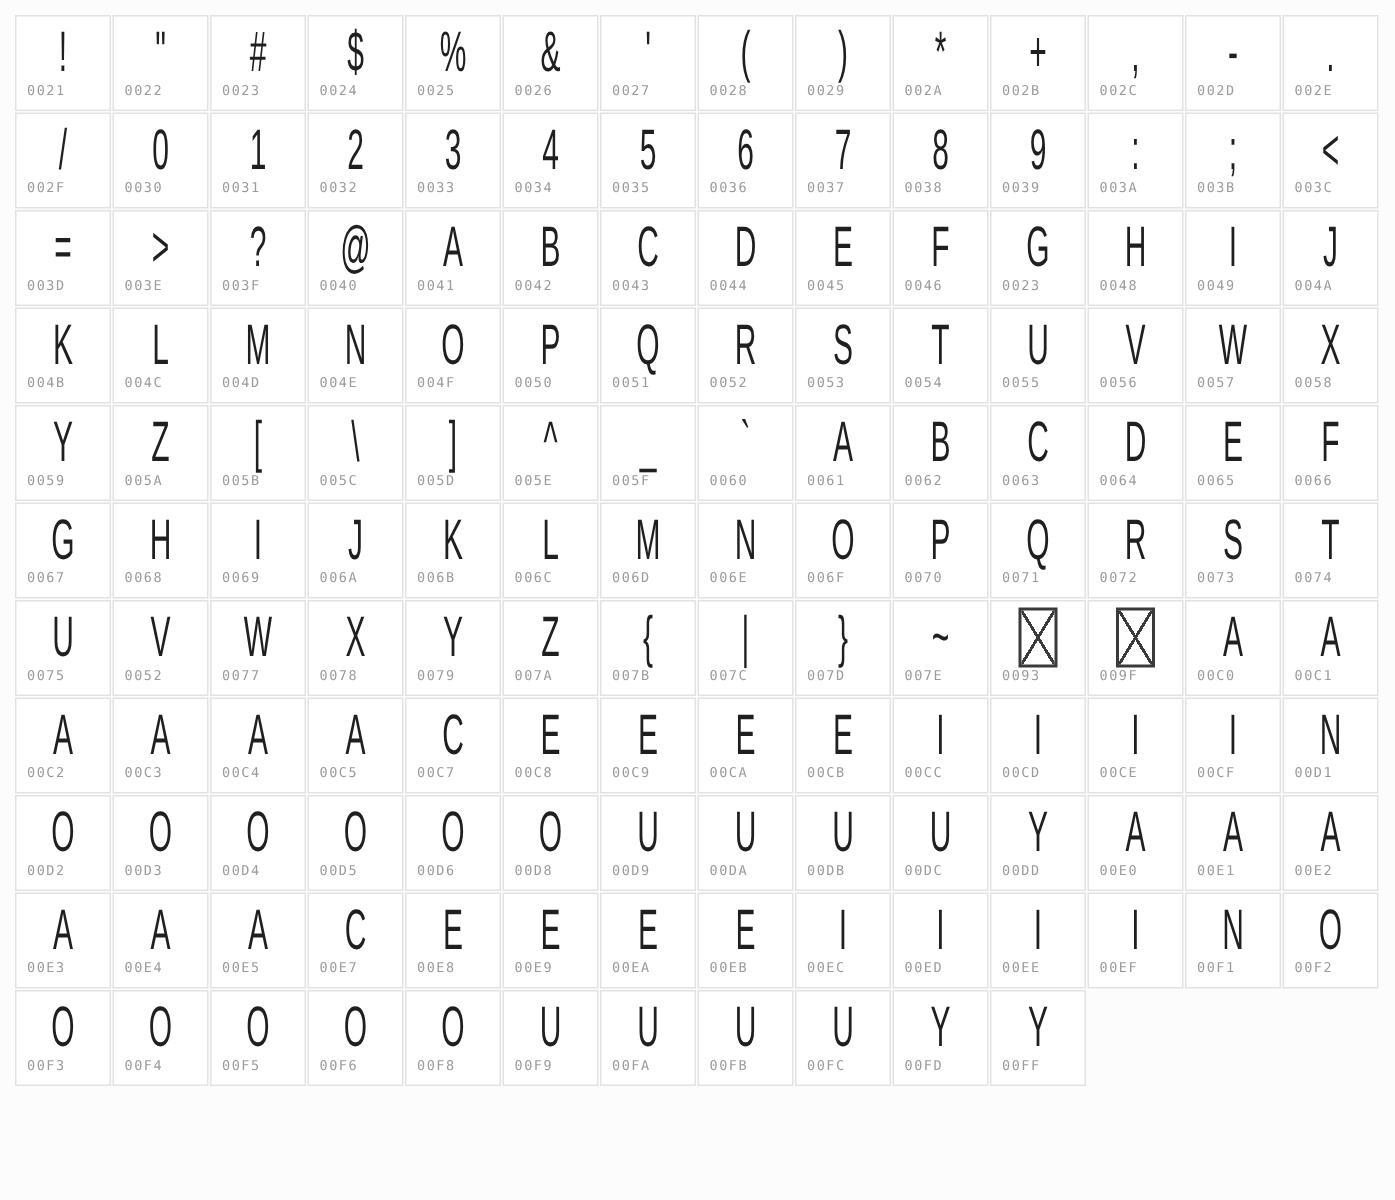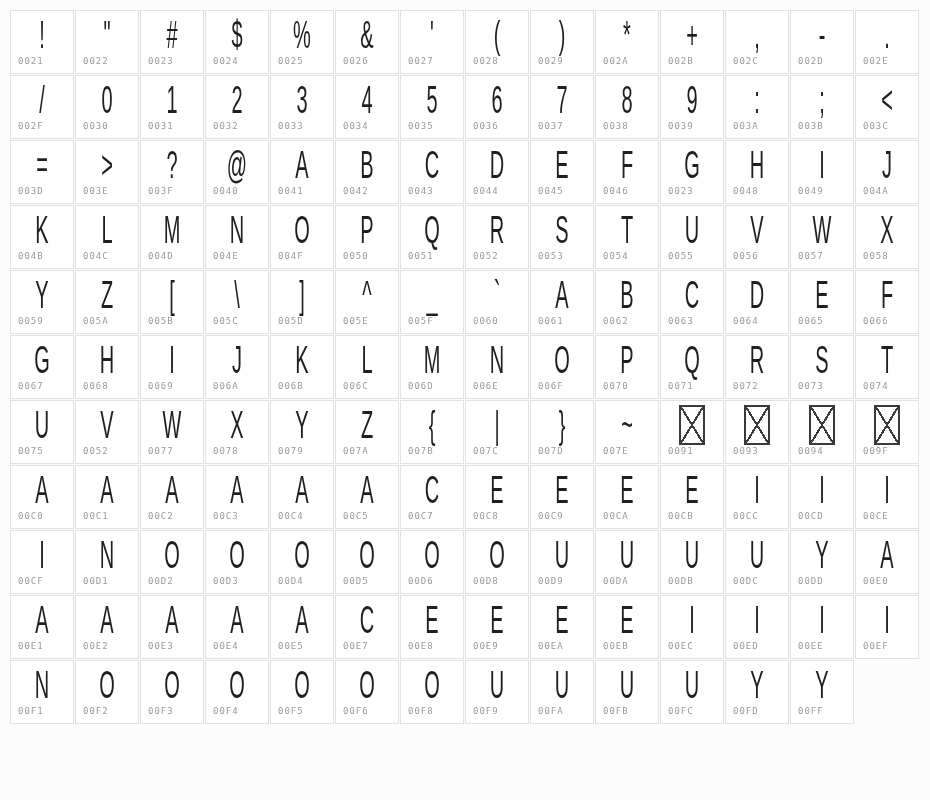--- a/index.html
+++ b/index.html
@@ -427,29 +427,21 @@
     <div class="cell">
     <div class="glyph">}</div>
     <div class="code">007D</div>
   </div>
     <div class="cell">
     <div class="glyph">~</div>
     <div class="code">007E</div>
   </div>
     <div class="cell">
     <div class="glyph" style="transform: none;"><div class="notdefbox"></div></div>
-    <div class="code">0091</div>
-  </div>
-    <div class="cell">
-    <div class="glyph" style="transform: none;"><div class="notdefbox"></div></div>
     <div class="code">0093</div>
-  </div>
-    <div class="cell">
-    <div class="glyph" style="transform: none;"><div class="notdefbox"></div></div>
-    <div class="code">0094</div>
   </div>
     <div class="cell">
     <div class="glyph" style="transform: none;"><div class="notdefbox"></div></div>
     <div class="code">009F</div>
   </div>
     <div class="cell">
     <div class="glyph">A</div>
     <div class="code">00C0</div>
   </div>
     <div class="cell">

